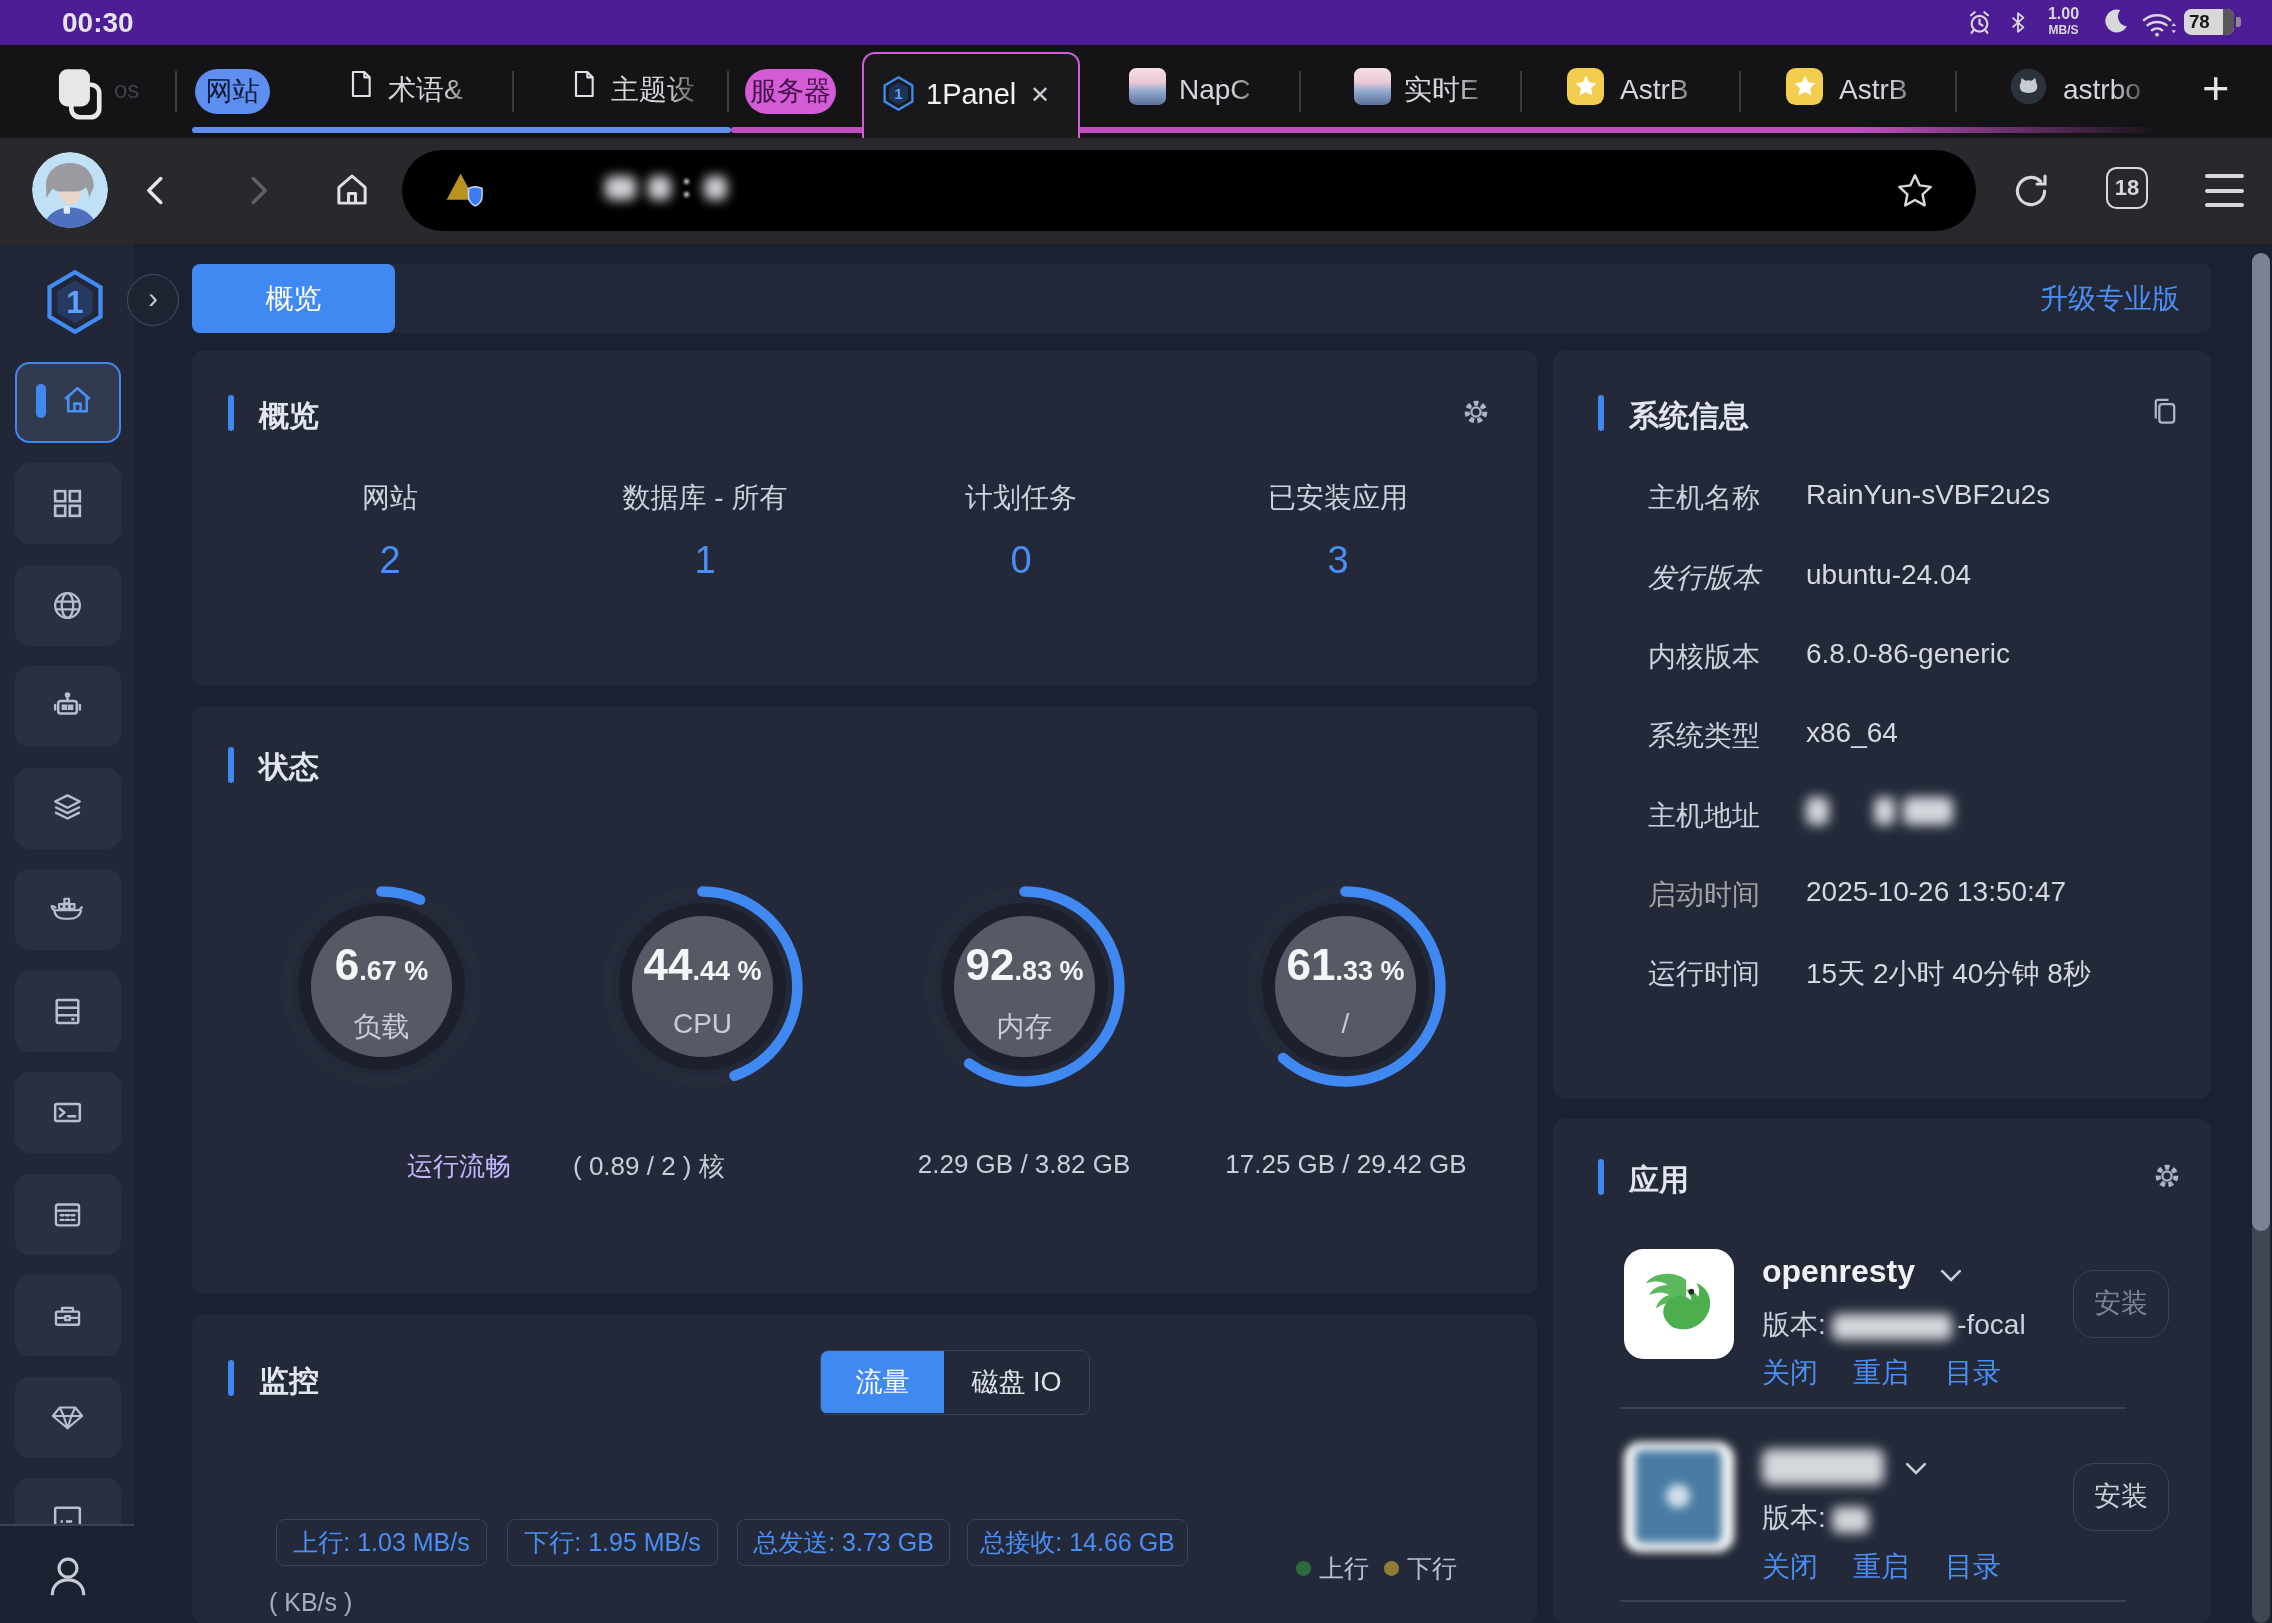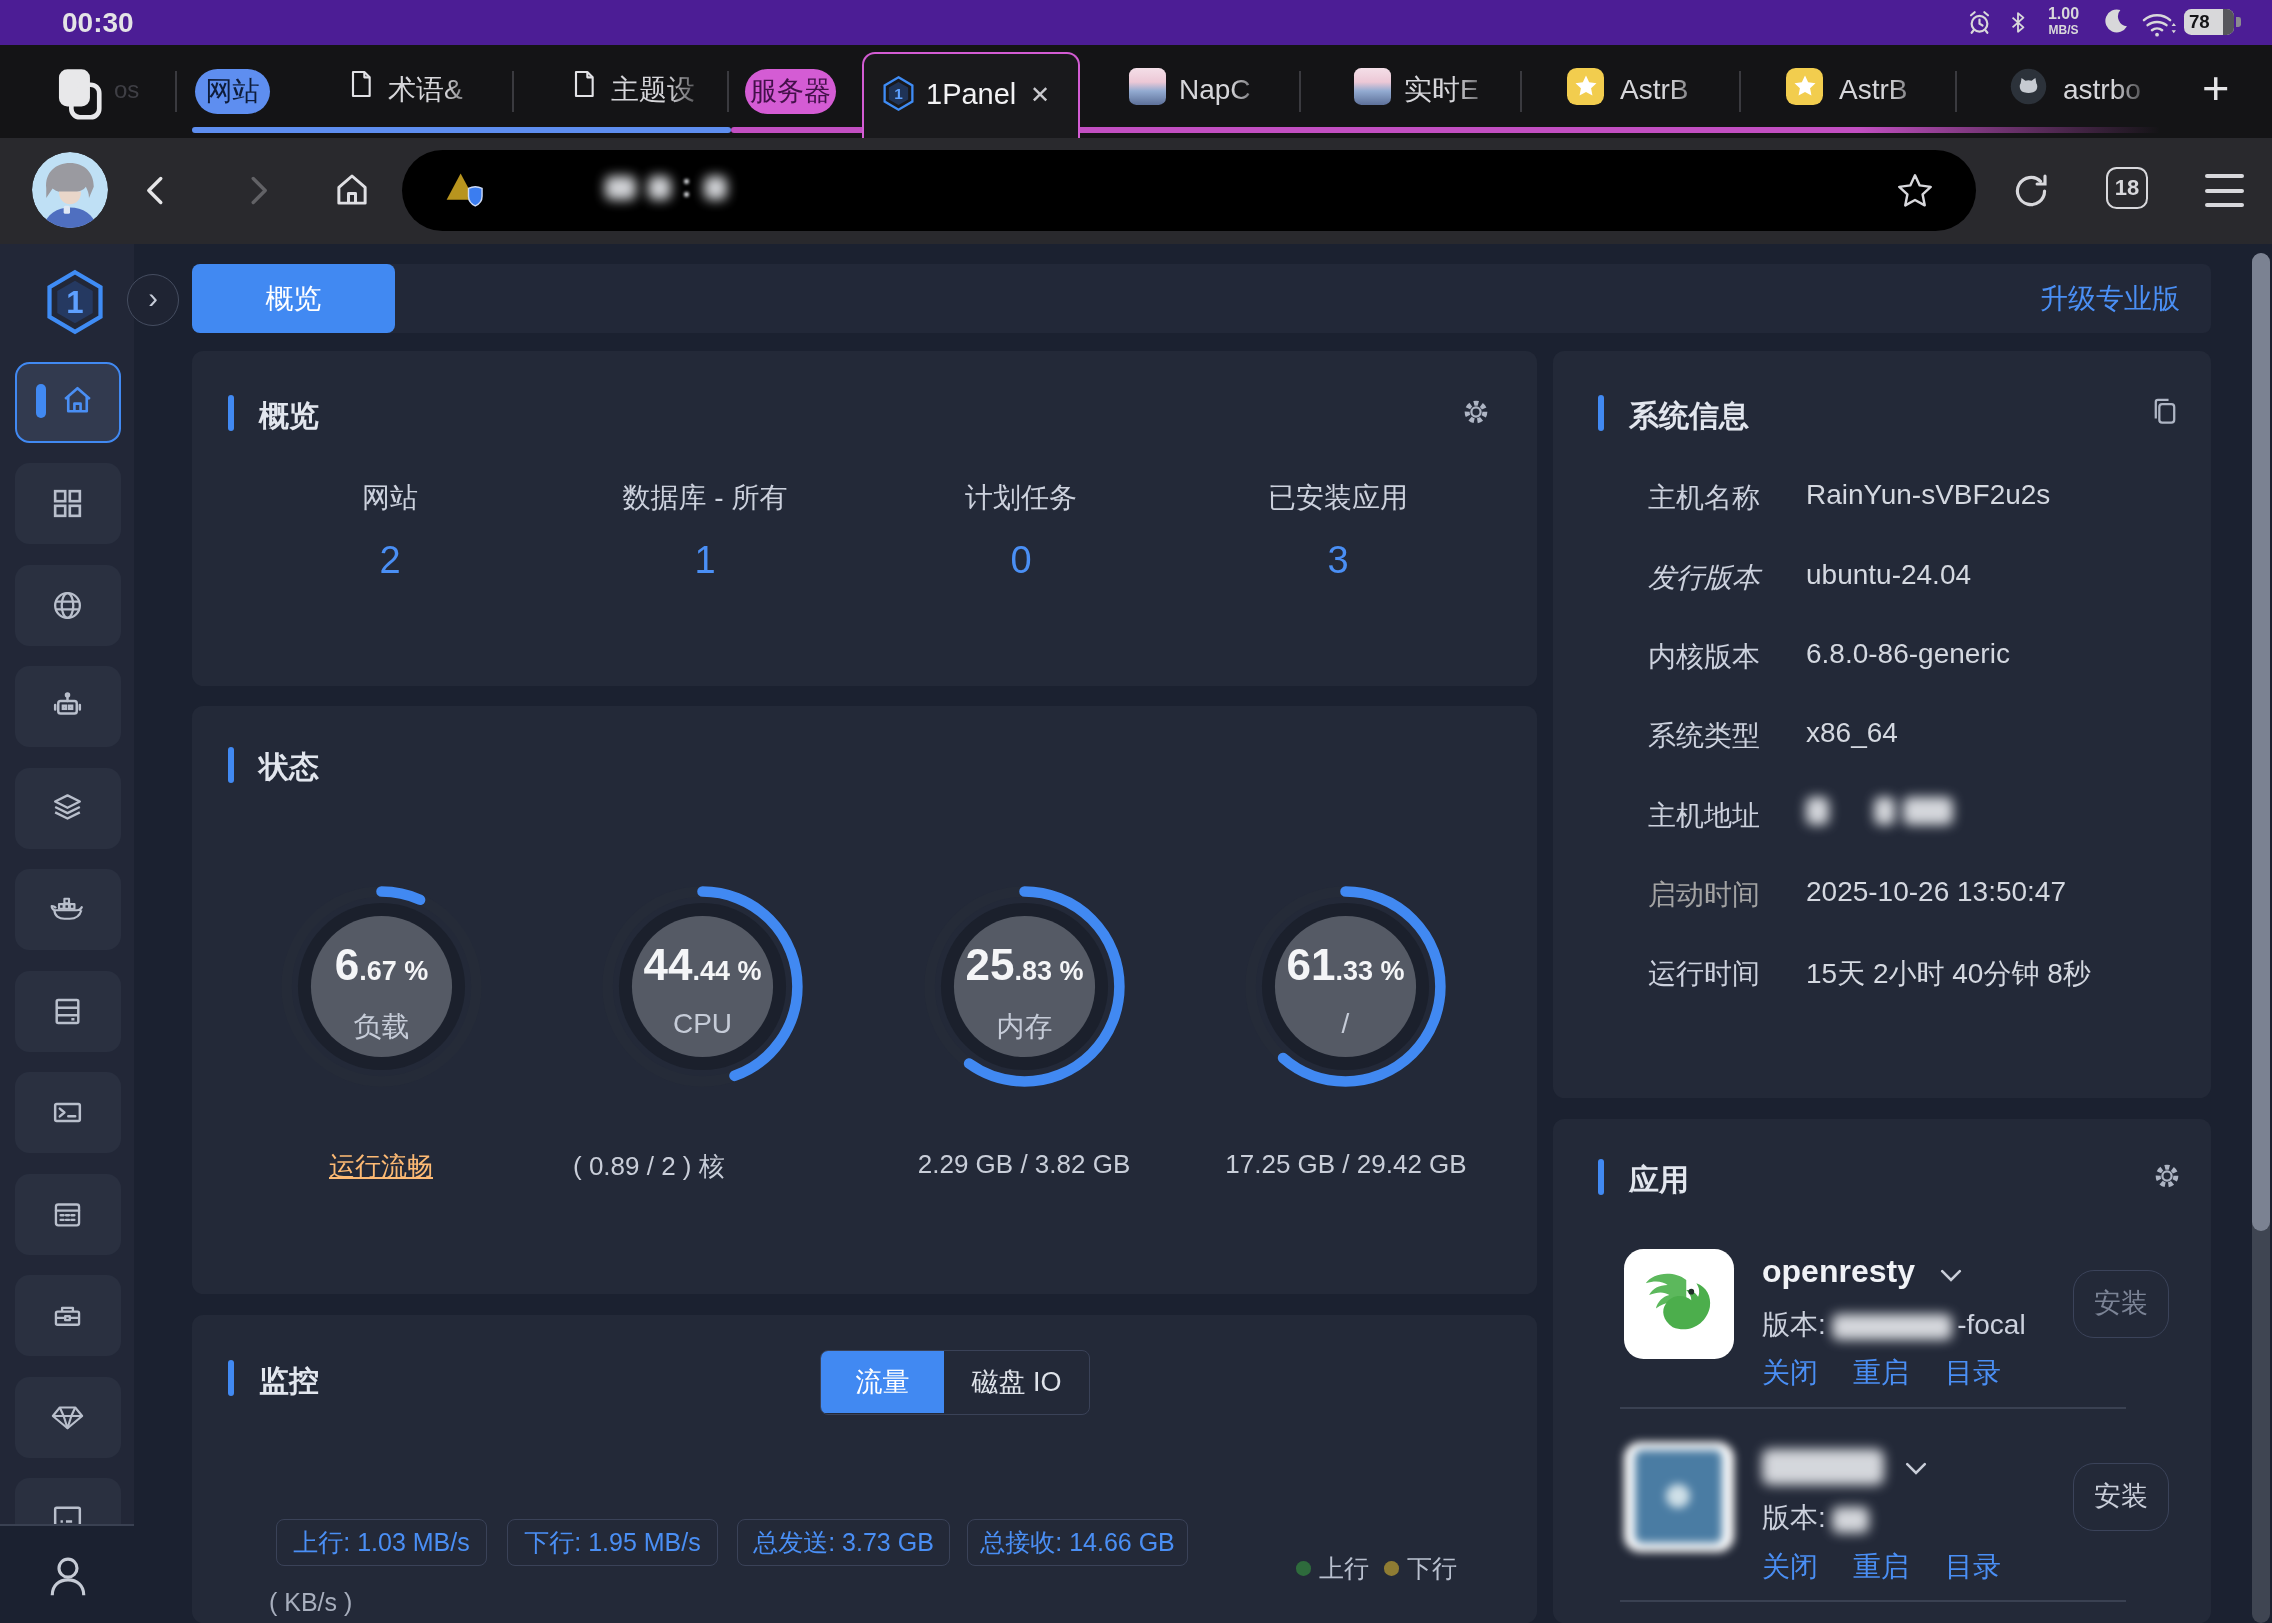--- a/index.html
+++ b/index.html
@@ -340,37 +340,37 @@
   <div class="ctitle" style="left:67px;top:41px;">状态</div>
   <div id="gauges"></div>
 <div style="position: absolute; left: 80px; top: 171px; width: 219px; height: 219px;"><svg width="219" height="219" viewBox="0 0 270 270">
         <circle cx="135" cy="135" r="117" fill="none" stroke="#252b38" stroke-width="13"></circle>
         <circle cx="135" cy="135" r="117" fill="none" stroke="#4189f2" stroke-width="13" stroke-linecap="round" stroke-dasharray="49.0 9999" transform="rotate(-90 135 135)"></circle>
         <circle cx="135" cy="135" r="103" fill="#1b202c"></circle>
         <circle cx="135" cy="135" r="87" fill="#555a65"></circle>
       </svg></div>
     <div style="position: absolute; left: 80px; top: 234px; width: 219px; text-align: center; color: rgb(244, 245, 247); white-space: nowrap;"><span style="font-size:44px;font-weight:600;">6</span><span style="font-size:27px;font-weight:600;">.67 %</span></div>
     <div style="position: absolute; left: 80px; top: 302px; width: 219px; text-align: center; font-size: 28px; color: rgb(198, 204, 216);">负载</div>
-    <div style="position: absolute; left: 59px; top: 443px; width: 260px; text-align: center; font-size: 26px; color: #fdba74; white-space: nowrap; text-decoration: underline;">运行流畅</div>
+    <div style="position: absolute; left: 59px; top: 443px; width: 260px; text-align: right; font-size: 26px; color: #c4b5fd; white-space: nowrap;">运行流畅</div>
     <div style="position: absolute; left: 401px; top: 171px; width: 219px; height: 219px;"><svg width="219" height="219" viewBox="0 0 270 270">
         <circle cx="135" cy="135" r="117" fill="none" stroke="#252b38" stroke-width="13"></circle>
         <circle cx="135" cy="135" r="117" fill="none" stroke="#4189f2" stroke-width="13" stroke-linecap="round" stroke-dasharray="326.7 9999" transform="rotate(-90 135 135)"></circle>
         <circle cx="135" cy="135" r="103" fill="#1b202c"></circle>
         <circle cx="135" cy="135" r="87" fill="#555a65"></circle>
       </svg></div>
     <div style="position: absolute; left: 401px; top: 234px; width: 219px; text-align: center; color: rgb(244, 245, 247); white-space: nowrap;"><span style="font-size:44px;font-weight:600;">44</span><span style="font-size:27px;font-weight:600;">.44 %</span></div>
     <div style="position: absolute; left: 401px; top: 302px; width: 219px; text-align: center; font-size: 28px; color: rgb(198, 204, 216);">CPU</div>
     <div style="position: absolute; left: 381px; top: 443px; width: 260px; font-size: 26px; color: rgb(201, 206, 217); white-space: nowrap;">( 0.89 / 2 ) 核</div>
     <div style="position: absolute; left: 723px; top: 171px; width: 219px; height: 219px;"><svg width="219" height="219" viewBox="0 0 270 270">
         <circle cx="135" cy="135" r="117" fill="none" stroke="#252b38" stroke-width="13"></circle>
         <circle cx="135" cy="135" r="117" fill="none" stroke="#4189f2" stroke-width="13" stroke-linecap="round" stroke-dasharray="439.8 9999" transform="rotate(-90 135 135)"></circle>
         <circle cx="135" cy="135" r="103" fill="#1b202c"></circle>
         <circle cx="135" cy="135" r="87" fill="#555a65"></circle>
       </svg></div>
-    <div style="position: absolute; left: 723px; top: 234px; width: 219px; text-align: center; color: rgb(244, 245, 247); white-space: nowrap;"><span style="font-size:44px;font-weight:600;">25</span><span style="font-size:27px;font-weight:600;">.83 %</span></div>
+    <div style="position: absolute; left: 723px; top: 234px; width: 219px; text-align: center; color: rgb(244, 245, 247); white-space: nowrap;"><span style="font-size:44px;font-weight:600;">92</span><span style="font-size:27px;font-weight:600;">.83 %</span></div>
     <div style="position: absolute; left: 723px; top: 302px; width: 219px; text-align: center; font-size: 28px; color: rgb(198, 204, 216);">内存</div>
     <div style="position: absolute; left: 702px; top: 443px; width: 260px; text-align: center; font-size: 26px; color: rgb(201, 206, 217); white-space: nowrap;">2.29 GB / 3.82 GB</div>
     <div style="position: absolute; left: 1044px; top: 171px; width: 219px; height: 219px;"><svg width="219" height="219" viewBox="0 0 270 270">
         <circle cx="135" cy="135" r="117" fill="none" stroke="#252b38" stroke-width="13"></circle>
         <circle cx="135" cy="135" r="117" fill="none" stroke="#4189f2" stroke-width="13" stroke-linecap="round" stroke-dasharray="450.9 9999" transform="rotate(-90 135 135)"></circle>
         <circle cx="135" cy="135" r="103" fill="#1b202c"></circle>
         <circle cx="135" cy="135" r="87" fill="#555a65"></circle>
       </svg></div>
     <div style="position: absolute; left: 1044px; top: 234px; width: 219px; text-align: center; color: rgb(244, 245, 247); white-space: nowrap;"><span style="font-size:44px;font-weight:600;">61</span><span style="font-size:27px;font-weight:600;">.33 %</span></div>
     <div style="position: absolute; left: 1044px; top: 302px; width: 219px; text-align: center; font-size: 28px; color: rgb(198, 204, 216);">/</div>

